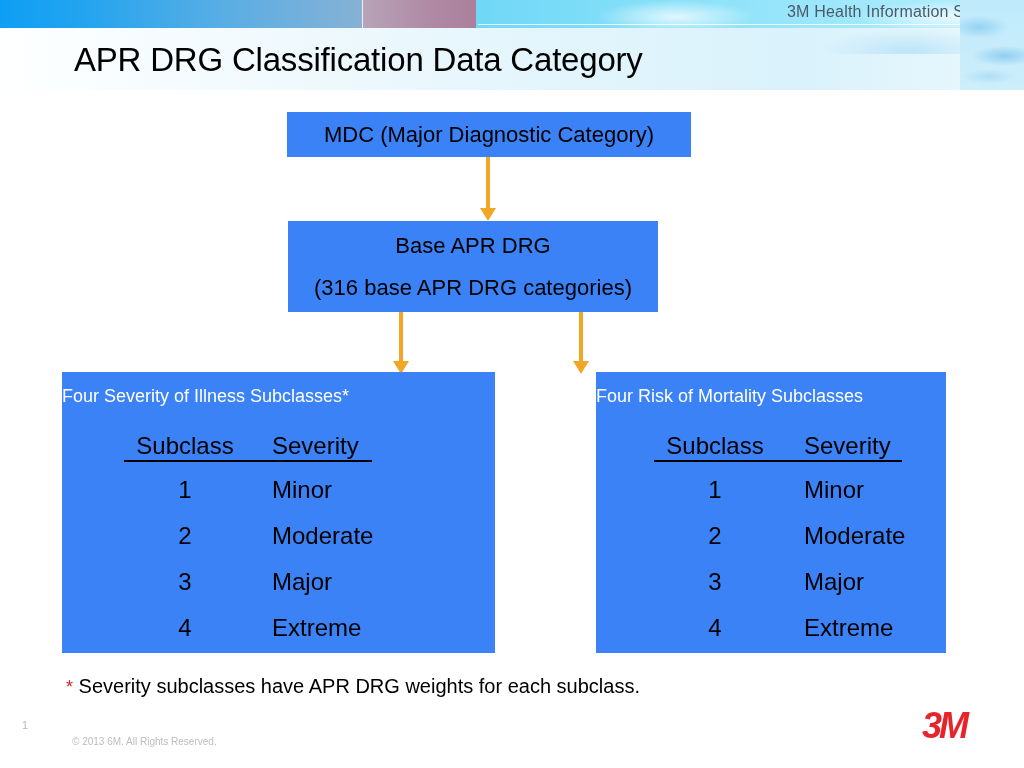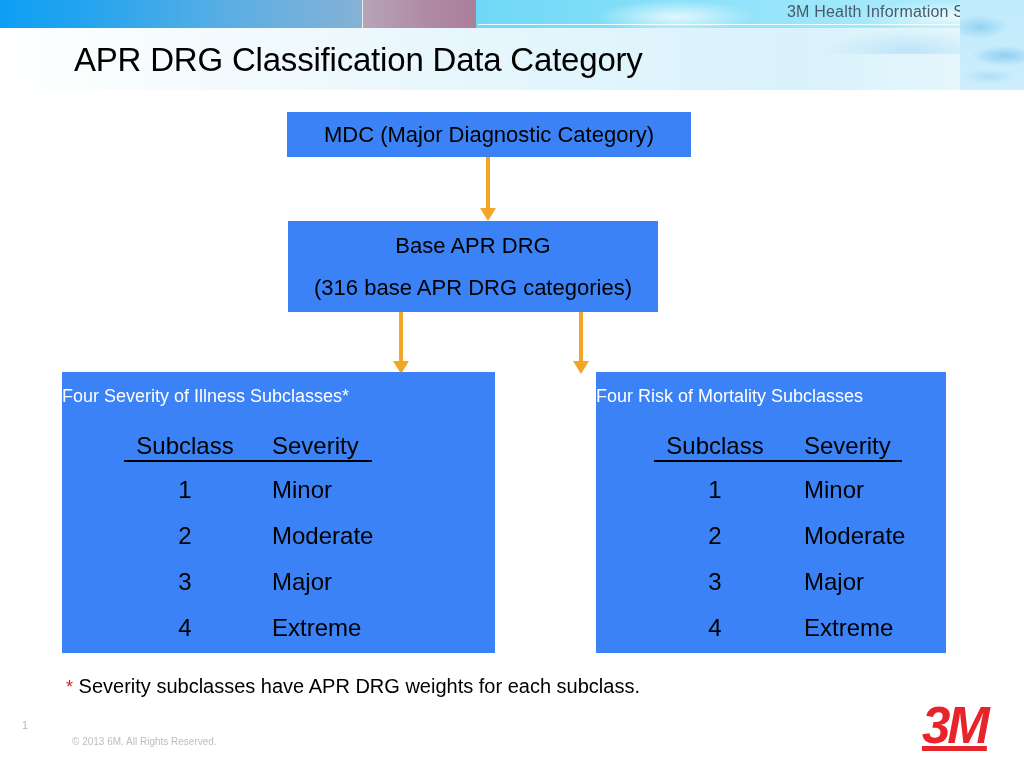--- a/index.html
+++ b/index.html
@@ -258,28 +258,27 @@
   .copyright {
     position: absolute;
     left: 72px; top: 736px;
     font-size: 10px;
     color: #bdbdbd;
     white-space: nowrap;
   }
   .logo-3m {
     position: absolute;
     left: 922px; top: 706px;
-    font-size: 51px;
+    font-size: 36px;
     font-weight: bold;
     font-style: italic;
     color: #e8232a;
     letter-spacing: -3px;
     line-height: 40px;
     font-family: "Liberation Sans", sans-serif;
-    text-decoration: underline;
   }
 </style>
 </head>
 <body>
 
 <div class="header-band">
   <div class="band-seg-divider"></div>
   <div class="band-seg-mauve"></div>
   <div class="band-seg-cyan">
     <div class="band-cloud" style="left:380px;width:200px;"></div>

